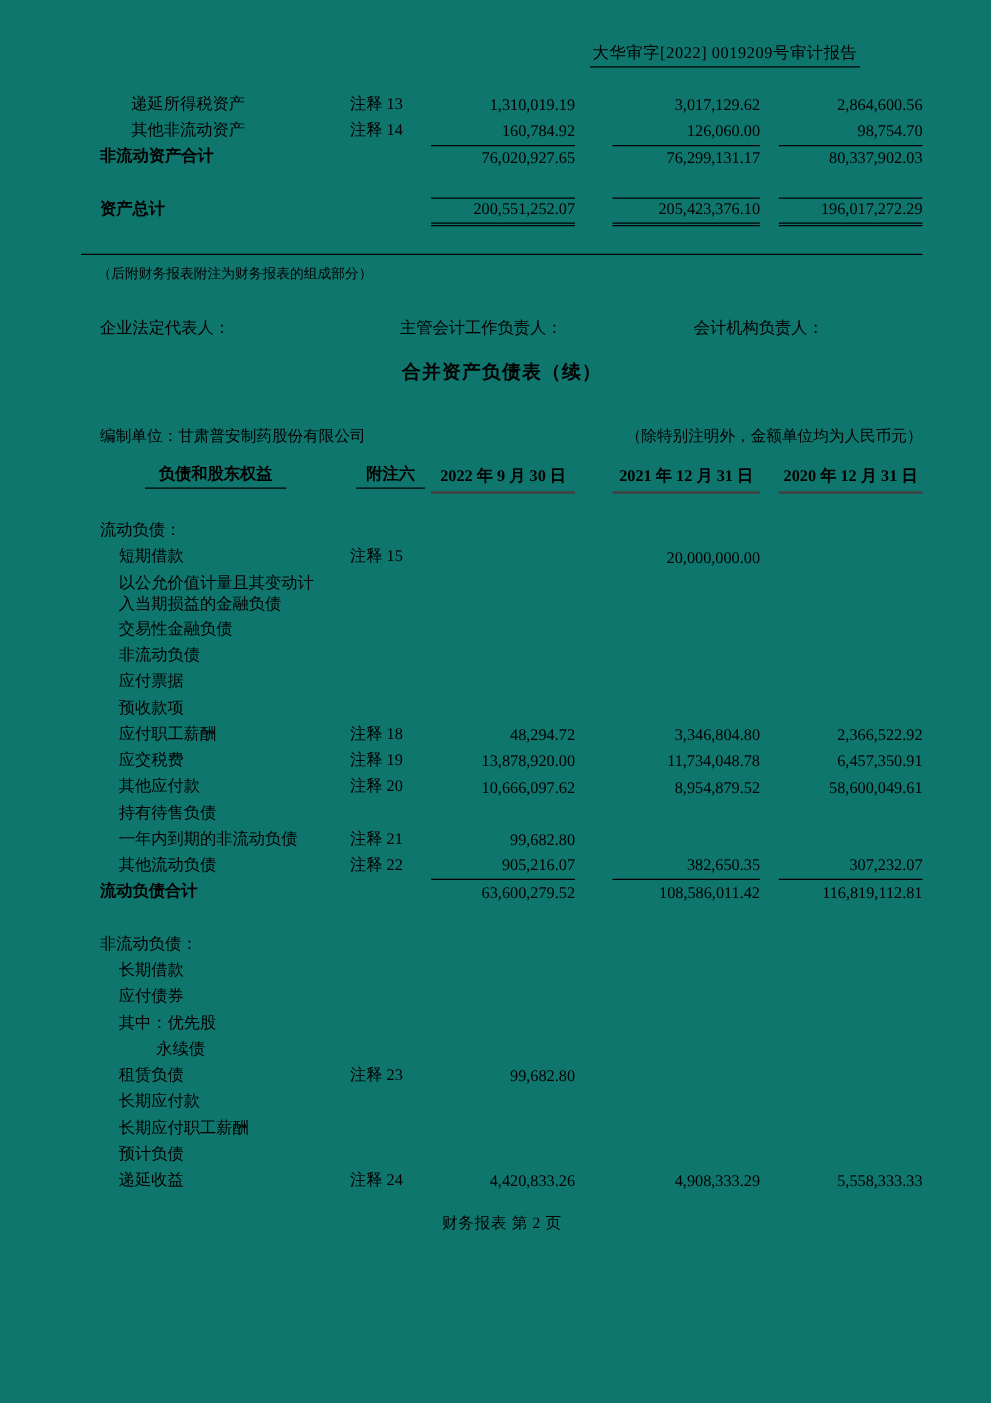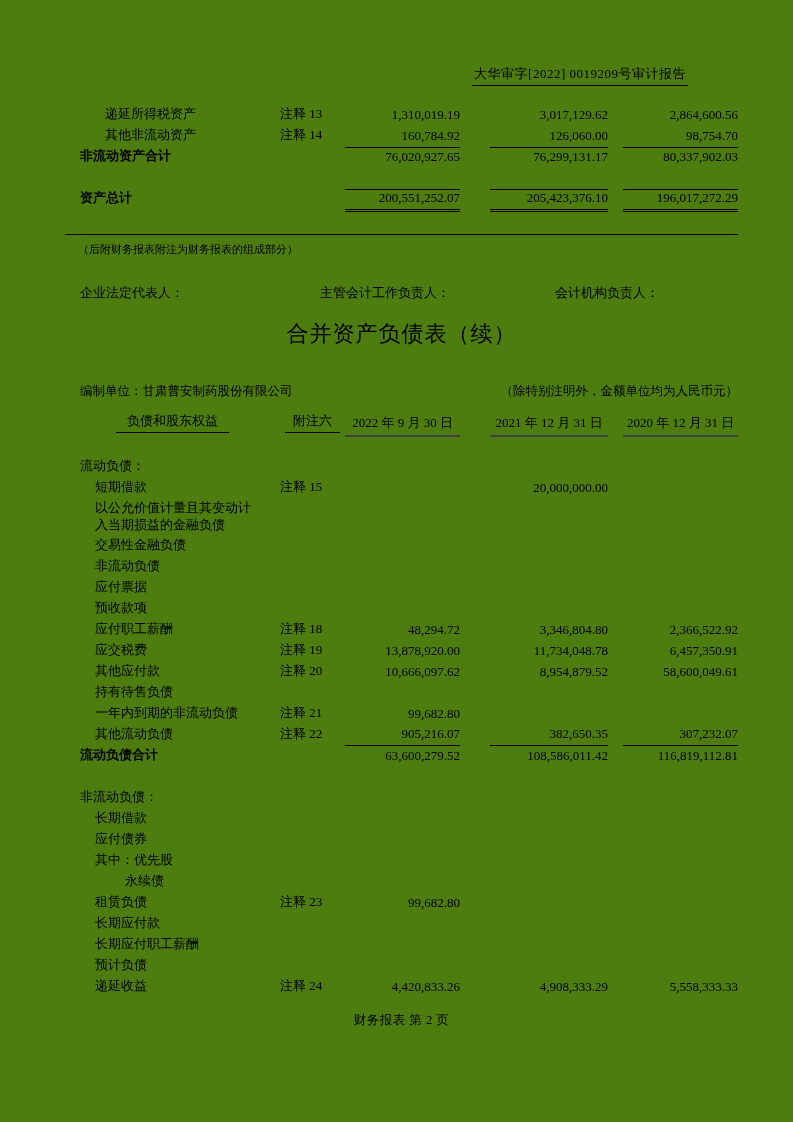--- a/index.html
+++ b/index.html
@@ -1,21 +1,21 @@
 <!DOCTYPE html>
 <html><head>
 <meta charset="utf-8">
 <title>合并资产负债表（续）</title>
 <style>
   * { margin:0; padding:0; box-sizing:border-box; }
   html,body { background:#ffffff; }
   body { font-family:"Liberation Serif","DejaVu Serif",serif; color:#000; }
   .page {
     position:relative; width:793px; height:1122px; margin:0 auto;
-    background:#4d7c0f; padding:64px 55px 0 65px; overflow:hidden;
+    background:#0f766e; padding:33px 55px 0 65px; overflow:hidden;
   }
 
   
   .doc-header { text-align:right; height:22px; }
   .doc-header .hdr-text {
     display:inline-block; font-size:13px; letter-spacing:.5px;
     padding:0 2px 2px 2px; border-bottom:1px solid #000; margin-right:50px;
   }
 
   
@@ -35,35 +35,35 @@
   .tbl-top .row-item .c-label { padding-left:40px; }
   .row-subtotal .c-label, .row-total .c-label { padding-left:15px; font-weight:700; }
   .row-subtotal .c-val { border-top:1px solid #000; }
   .row-total    .c-val { border-top:1px solid #000; border-bottom:3px double #000; }
   .row-wrap { height:40px; }
   .row-wrap .c-label { line-height:17px; }
   .row-spacer    { height:16px; }
   .row-spacer-lg { height:24px; }
 
   
-  .tbl-main thead th { font-weight:400; text-align:center; height:24px; padding-bottom:3px; }
+  .tbl-main thead th { font-weight:700; text-align:center; height:24px; padding-bottom:3px; }
   .tbl-main thead th.u { border-bottom:2px solid #404040; }
   .tbl-main thead .hspan { display:inline-block; border-bottom:1px solid #000; padding:0 11px 2px 11px; }
   .tbl-main thead .hspan-sm { display:inline-block; border-bottom:1px solid #000; padding:0 8px 2px 8px; }
 
   .tbl-top { margin-top:19px; }
   .divider { width:673px; border-top:1px solid #000; margin-top:22px; }
   .note-line { margin-top:7px; padding-left:13px; font-size:11px; }
   .sig-row { position:relative; height:17px; margin-top:27px; font-size:13px; }
   .sig-row span { position:absolute; top:0; white-space:nowrap; }
   .sig-1 { left:15px; } .sig-2 { left:255px; } .sig-3 { left:490px; }
 
   .title {
     margin-top:18px; text-align:center; font-family:"Liberation Sans","DejaVu Sans",sans-serif;
-    font-size:22px; font-weight:400; letter-spacing:1px;
+    font-size:15px; font-weight:700; letter-spacing:1px;
   }
   .meta-row { display:flex; justify-content:space-between; margin-top:34px; font-size:12.5px; padding-left:15px;gap:36px; }
   .tbl-main { margin-top:12px; }
   .page-footer { margin-top:14px; text-align:center; font-size:12.5px; letter-spacing:.5px; }
 </style>
 </head>
 <body>
 
 <div class="page">
 

